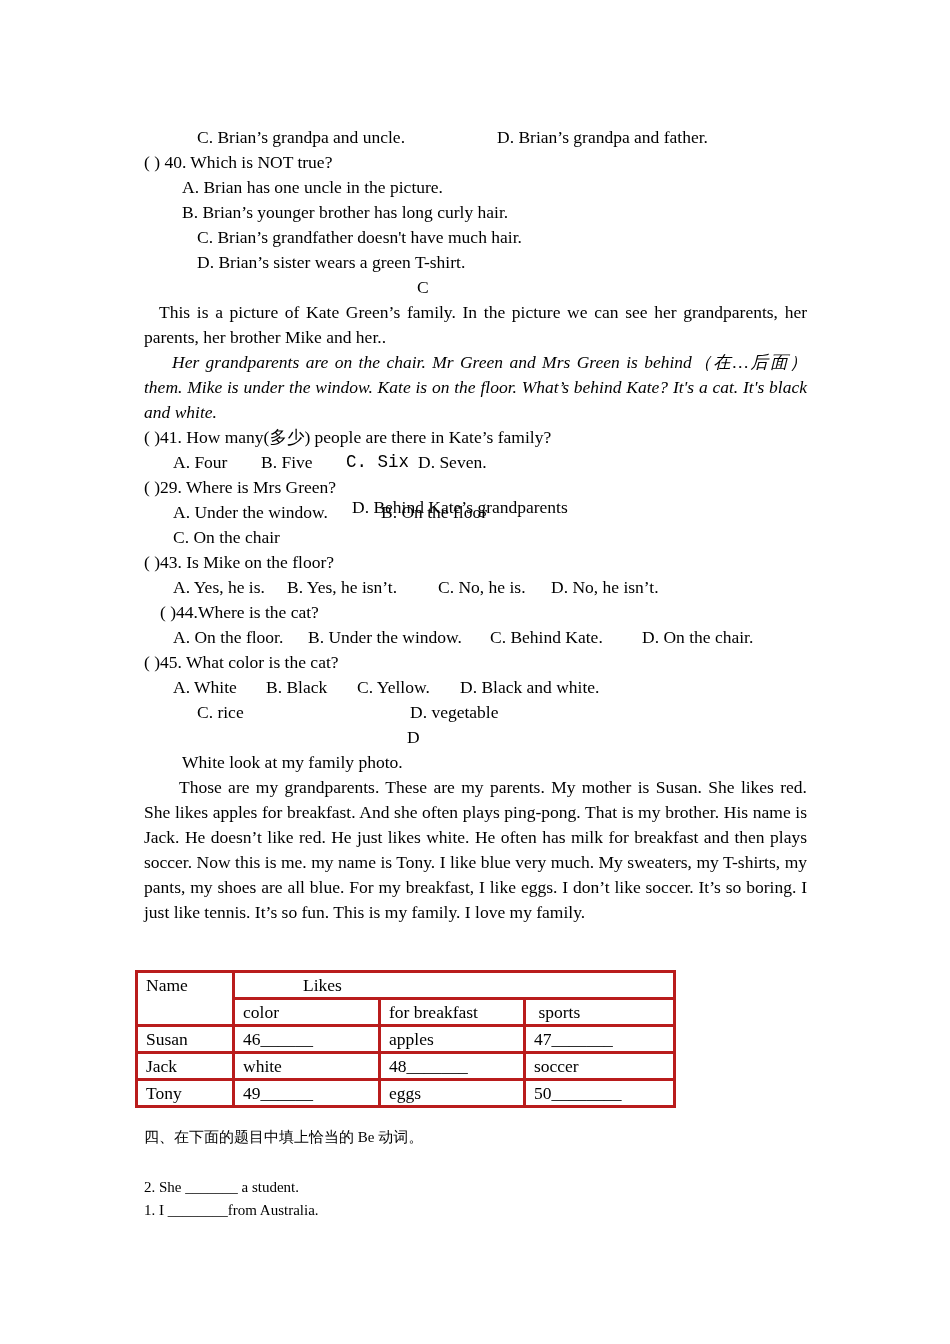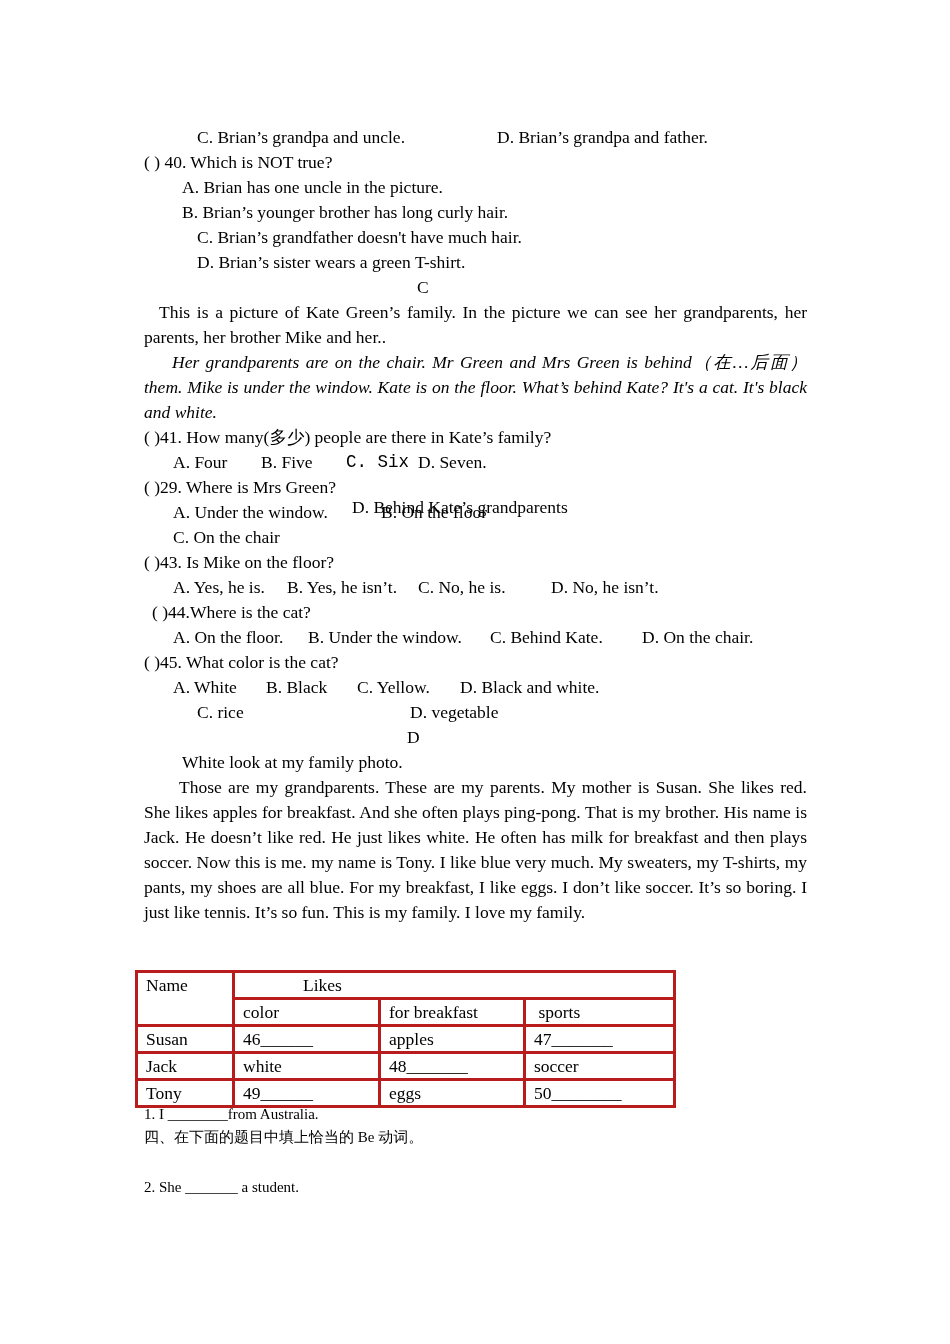--- a/index.html
+++ b/index.html
@@ -39,24 +39,24 @@
 
 <div class="ln" style="left:144px; top:475px;">(  )29. Where is Mrs Green?</div>
 <div class="ln" style="left:173px; top:500px;text-align:center;">A. Under the window.</div>
 <div class="ln" style="left:381px; top:500px;">B. On the floor</div>
 <div class="ln" style="left:173px; top:525px;">C. On the chair</div>
 <div class="ln" style="left:352px; top:495px;">D. Behind Kate’s grandparents</div>
 
 <div class="ln" style="left:144px; top:550px;">(  )43. Is Mike on the floor?</div>
 <div class="ln" style="left:173px; top:575px;">A. Yes, he is.</div>
 <div class="ln" style="left:287px; top:575px;">B. Yes, he isn’t.</div>
-<div class="ln" style="left:418px; top:575px;">C. No, he is.</div>
+<div class="ln" style="left:438px; top:575px;">C. No, he is.</div>
 <div class="ln" style="left:551px; top:575px;">D. No, he isn’t.</div>
 
-<div class="ln" style="left:152px; top:600px;">(  )44.Where is the cat?</div>
+<div class="ln" style="left:160px; top:600px;">(  )44.Where is the cat?</div>
 <div class="ln" style="left:173px; top:625px;">A. On the floor.</div>
 <div class="ln" style="left:308px; top:625px;">B. Under the window.</div>
 <div class="ln" style="left:490px; top:625px;">C. Behind Kate.</div>
 <div class="ln" style="left:642px; top:625px;">D. On the chair.</div>
 
 <div class="ln" style="left:144px; top:650px;">(  )45. What color is the cat?</div>
 <div class="ln" style="left:173px; top:675px;">A. White</div>
 <div class="ln" style="left:266px; top:675px;">B. Black</div>
 <div class="ln" style="left:357px; top:675px;">C. Yellow.</div>
 <div class="ln" style="left:460px; top:675px;">D. Black and white.</div>
@@ -94,14 +94,14 @@
   <tr>
     <td>Tony</td>
     <td>49______</td>
     <td>eggs</td>
     <td>50________</td>
   </tr>
 </tbody>
   </table>
 
 <div class="ln small" style="left:144px; top:1125px;">四、在下面的题目中填上恰当的 Be 动词。</div>
-<div class="ln small" style="left:144px; top:1102px;">1. I ________from Australia.</div>
+<div class="ln small" style="left:144px; top:1198px;">1. I ________from Australia.</div>
 <div class="ln small" style="left:144px; top:1175px;">2. She _______ a student.</div>
 
 </body></html>

